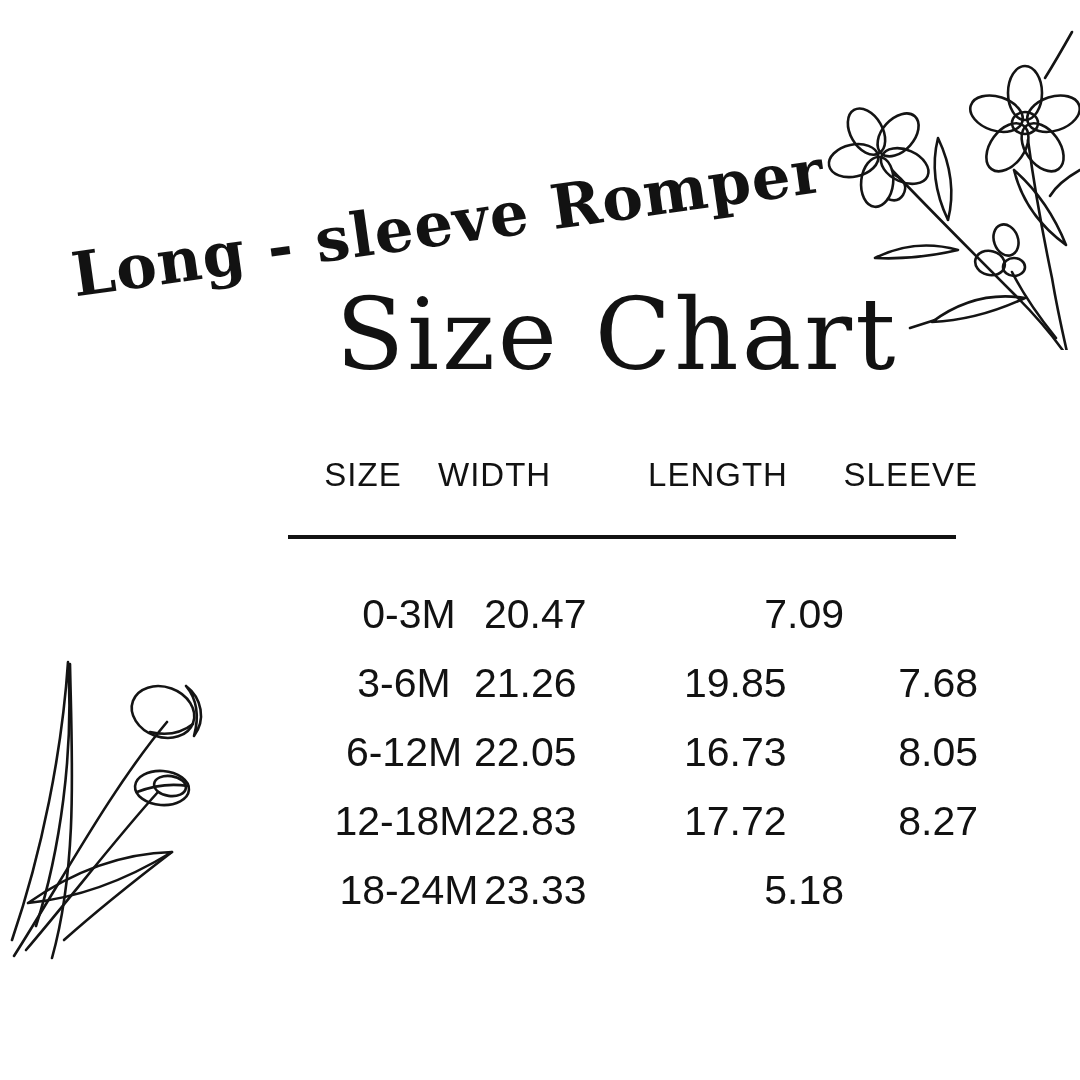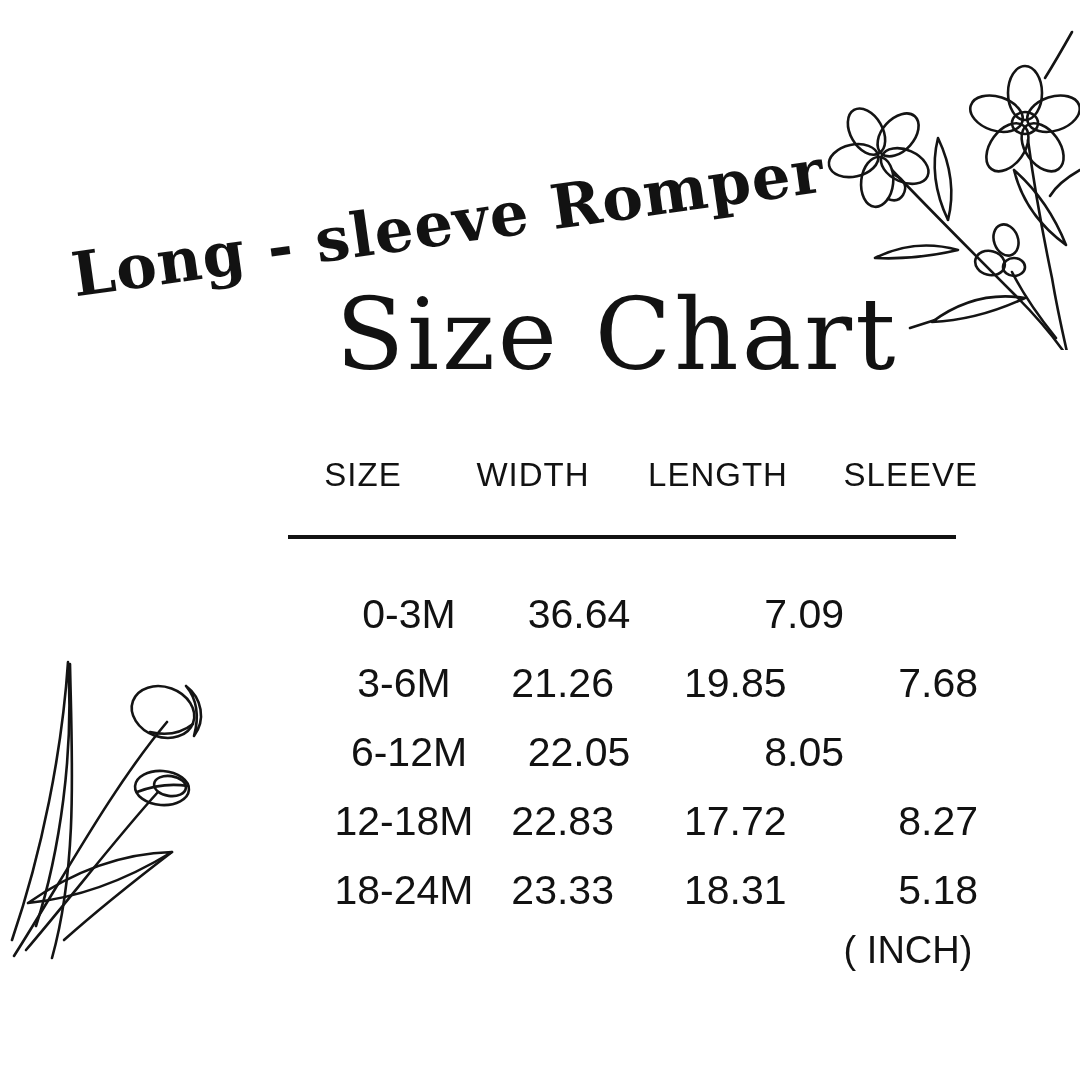--- a/index.html
+++ b/index.html
@@ -21,21 +21,21 @@
     text-align:center;
     font-family:"DejaVu Serif", serif; font-weight:400;
     font-size:100px; line-height:110px; letter-spacing:3px;
     white-space:nowrap; margin:0;
   }
   .table-wrap { position:absolute; left:288px; top:456px; width:690px; }
   .t-row { display:flex; align-items:center; }
   .t-head { height:38px; font-size:33px; letter-spacing:1px; }
   .t-data { height:69px; font-size:41px;margin-left:46px; }
   .c1 { width:150px; text-align:center; }
-  .c2 { width:190px; text-align:center; }
+  .c2 { width:190px; }
   .c3 { width:180px; text-align:center; }
   .c4 { width:170px; text-align:right; }
   .divider {
     position:absolute; left:288px; top:535px; width:668px; height:0;
     border-top:4px solid #121212;
   }
   .rows { position:absolute; left:288px; top:580px; width:690px; }
   .unit-note {
     position:absolute; left:818px; top:929px; width:180px;
     text-align:center; font-size:38px; line-height:42px;
@@ -118,43 +118,42 @@
       <div class="c3">LENGTH</div>
       <div class="c4">SLEEVE</div>
     </div>
   </div>
 
   <div class="divider"></div>
 
   <div class="rows">
     <div class="t-row t-data">
       <div class="c1">0-3M</div>
-      <div class="c2">36.64</div>
+      <div class="c2">20.47</div>
       <div class="c4">7.09</div>
     </div>
     <div class="t-row t-data">
       <div class="c1">3-6M</div>
       <div class="c2">21.26</div>
       <div class="c3">19.85</div>
       <div class="c4">7.68</div>
     </div>
     <div class="t-row t-data">
       <div class="c1">6-12M</div>
       <div class="c2">22.05</div>
+      <div class="c3">16.73</div>
       <div class="c4">8.05</div>
     </div>
     <div class="t-row t-data">
       <div class="c1">12-18M</div>
       <div class="c2">22.83</div>
       <div class="c3">17.72</div>
       <div class="c4">8.27</div>
     </div>
     <div class="t-row t-data">
       <div class="c1">18-24M</div>
       <div class="c2">23.33</div>
-      <div class="c3">18.31</div>
       <div class="c4">5.18</div>
     </div>
   </div>
 
-  <div class="unit-note">( INCH)</div>
 
 </div>
 
 </body></html>

